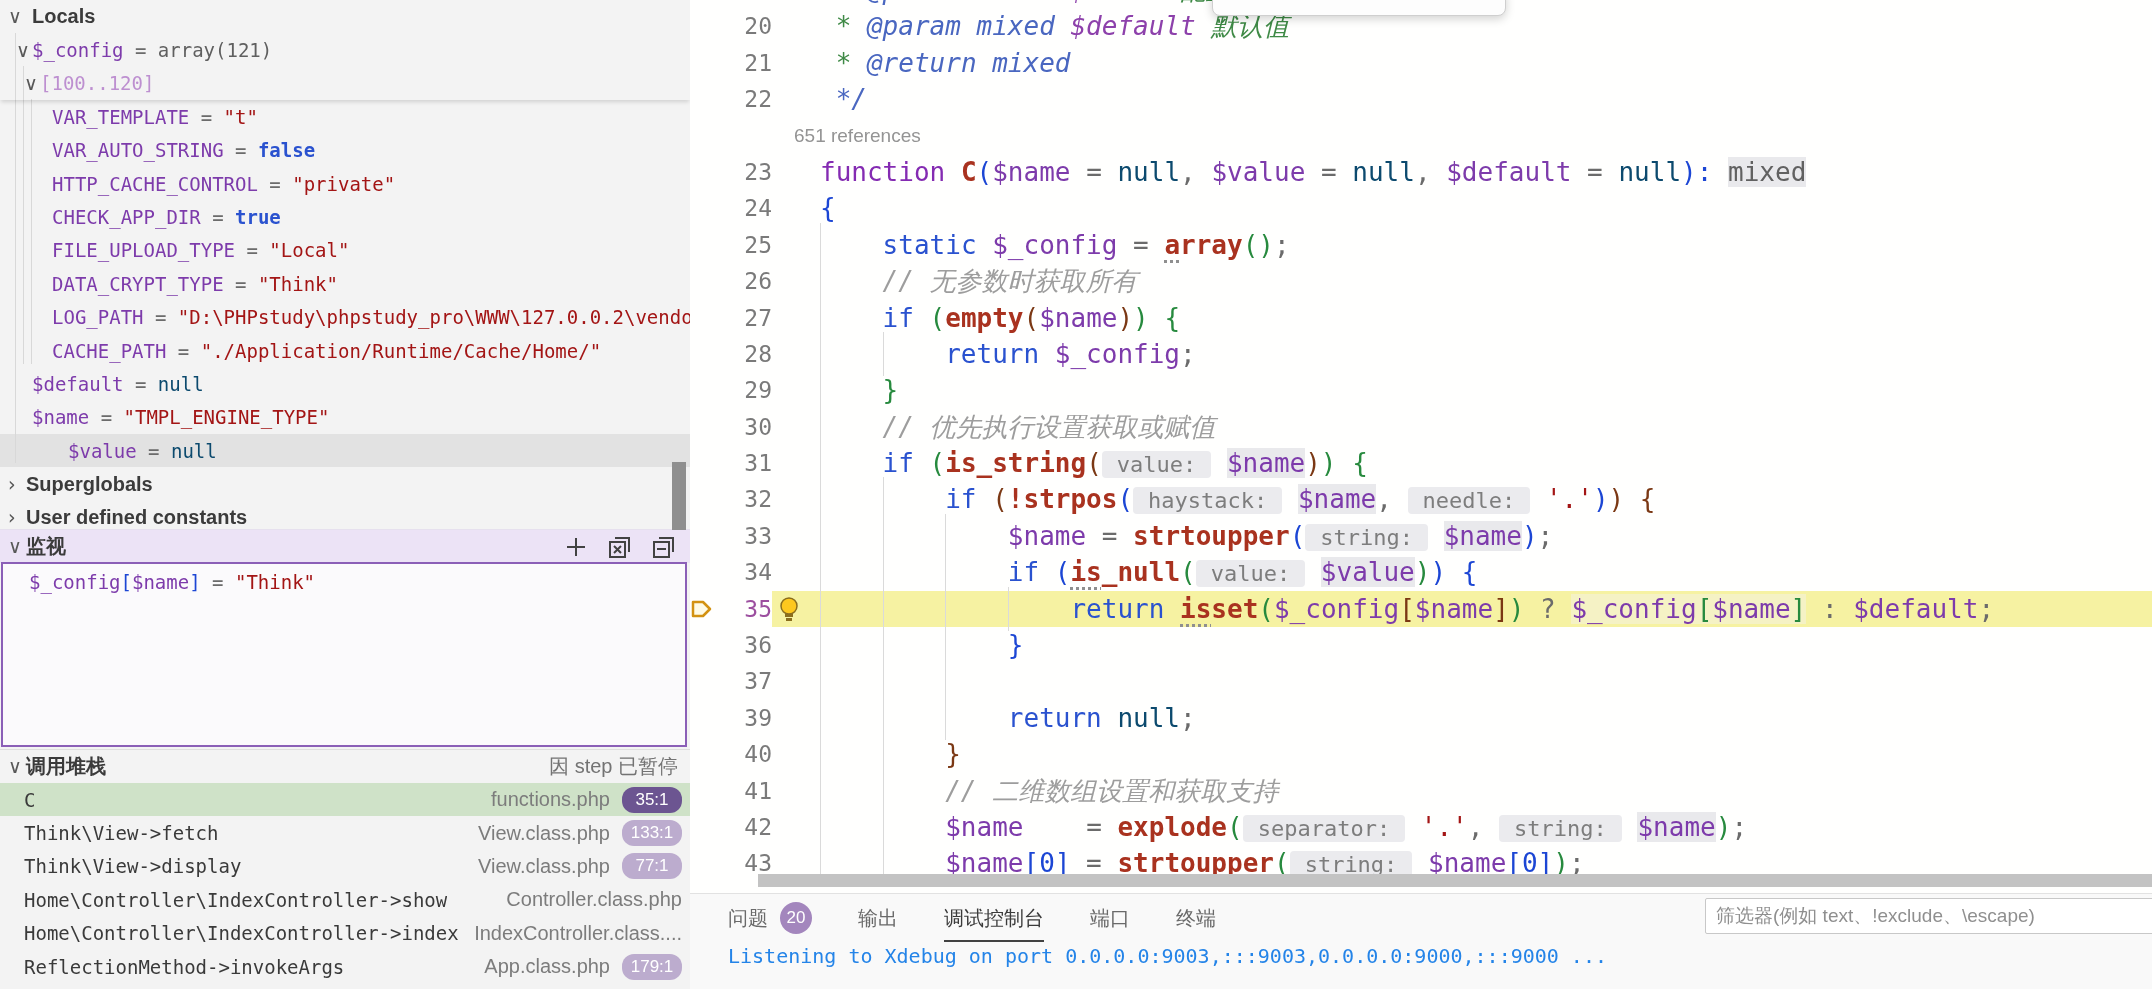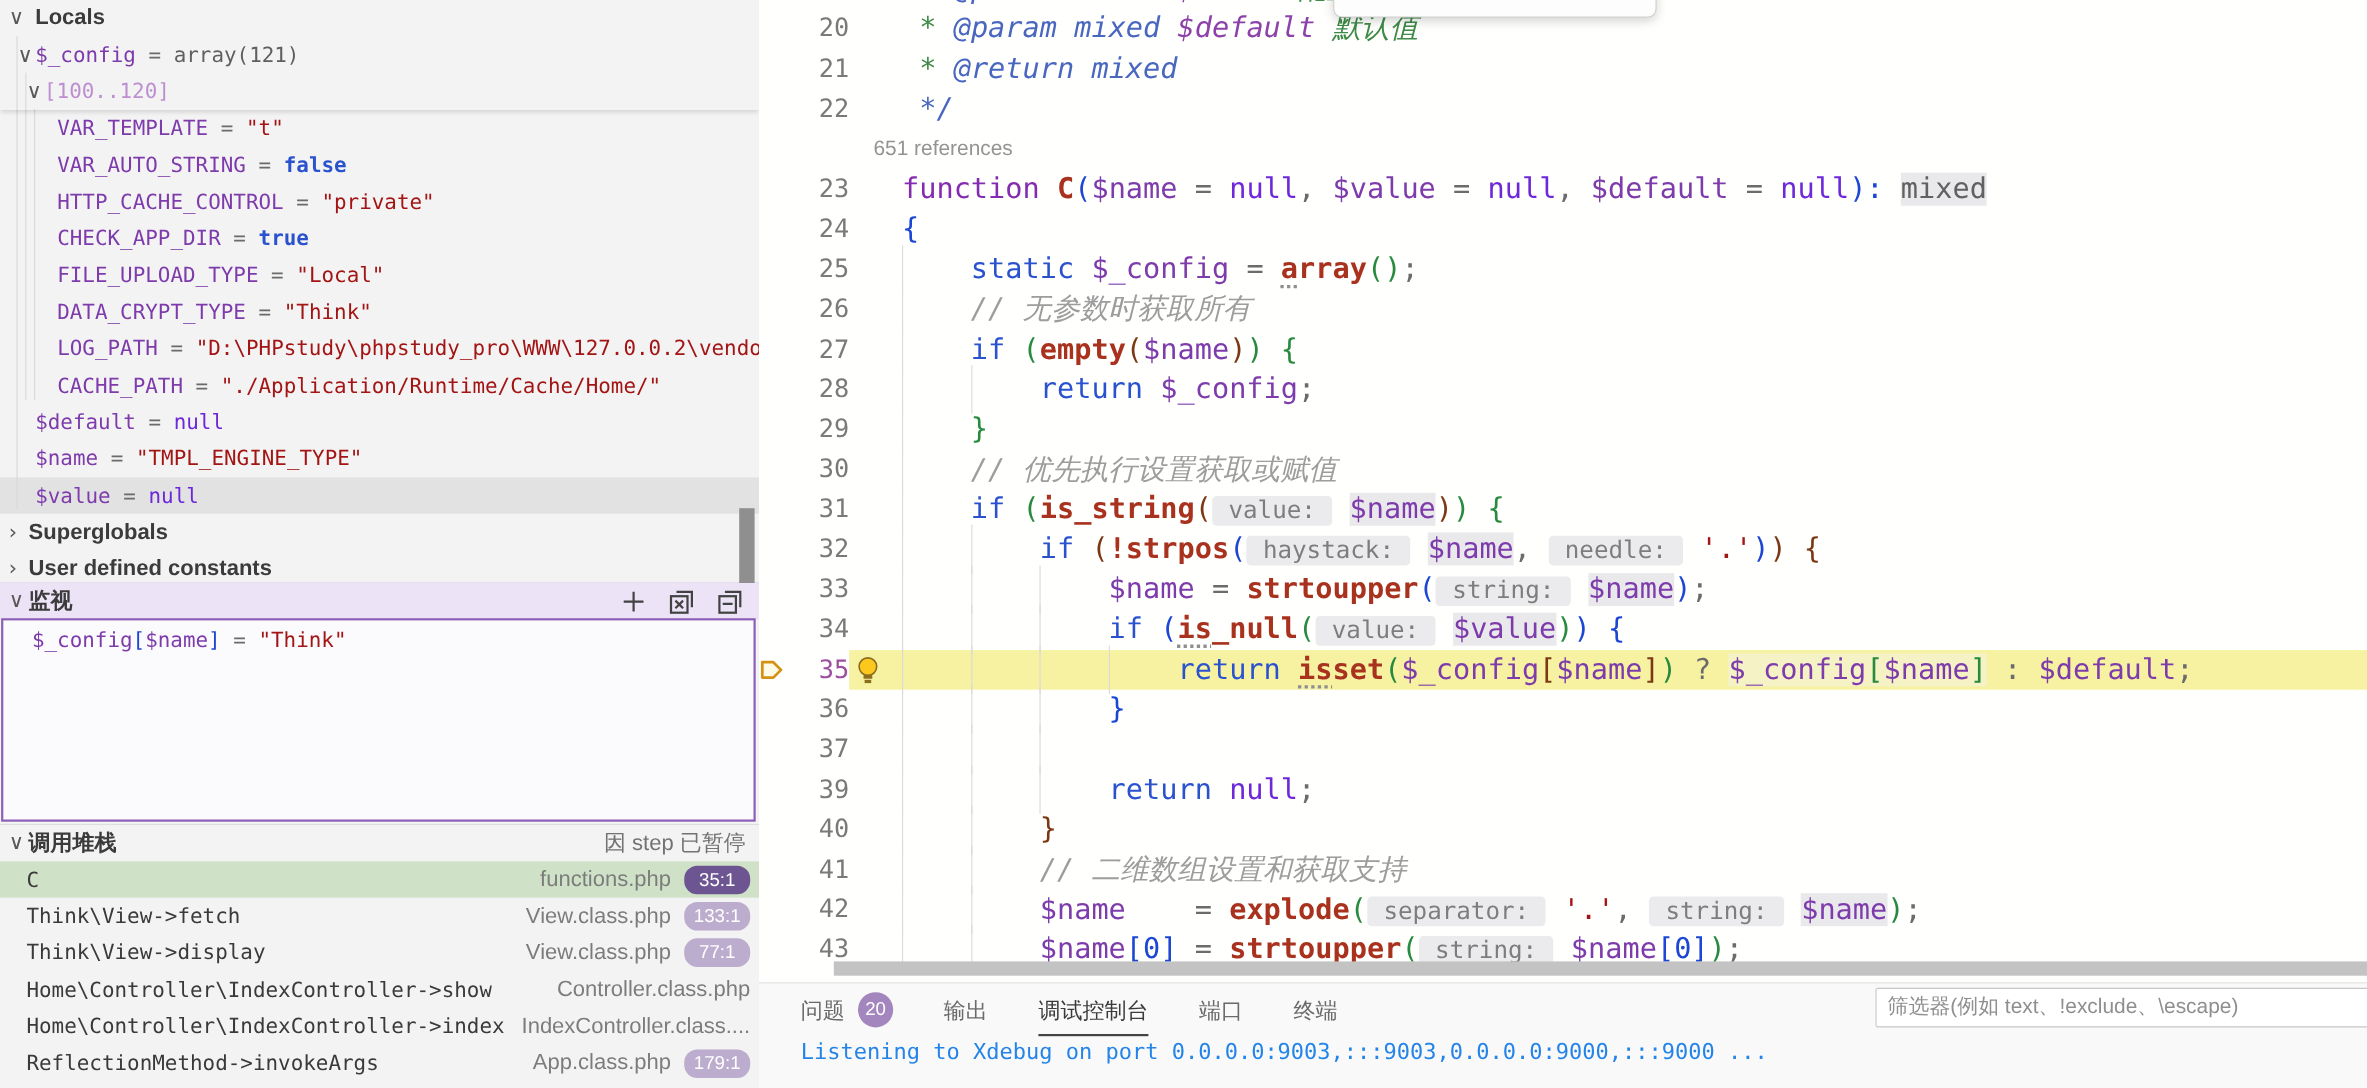--- a/index.html
+++ b/index.html
@@ -3,27 +3,27 @@
 <meta charset="utf-8">
 <style>
   html,body{margin:0;padding:0;width:2152px;height:989px;overflow:hidden;background:#fff;
     font-family:"Liberation Sans", sans-serif;}
   #app{position:relative;width:2152px;height:989px;background:#fffffe;}
 
   
   #sidebar{position:absolute;left:0;top:0;width:690px;height:989px;background:#f3f3f3;border-right:1px solid #e3e3e3;overflow:hidden;}
   .trow{position:relative;height:33.4px;display:flex;align-items:center;
     font-family:"DejaVu Sans Mono","Liberation Mono",monospace;font-size:19px;color:#3b3b3b;white-space:pre;}
-  .trow.sel{background:#e2e2e2;}
+  .trow.sel{background:#e2e2e2;padding-left:36px;}
   .trow .lbl{font-family:"Liberation Sans",sans-serif;font-weight:bold;font-size:20px;color:#3b3b3b;}
   .chev{position:absolute;color:#585858;font-size:19px;line-height:33px;font-family:"DejaVu Sans",sans-serif;}
   .sticky2{box-shadow:0 3px 4px -1px rgba(0,0,0,0.14);z-index:2;}
   .guide{position:absolute;width:1px;background:#d8d8d8;z-index:1;}
   .c-vn{color:#7d3bab;} .c-op{color:#6b6b6b;} .c-sv{color:#a31515;} .c-bo{color:#2a52cf;font-weight:bold;}
-  .c-nu{color:#6d28d9;} .c-gy{color:#5f5f5f;} .c-rng{color:#bd8fd0;} .c-br{color:#1c46d4;}
+  .c-nu{color:#0c4a6e;} .c-gy{color:#5f5f5f;} .c-rng{color:#bd8fd0;} .c-br{color:#1c46d4;}
   #locals-scrollbar{position:absolute;left:672px;top:462px;width:14px;height:68px;background:#8f8f8f;z-index:5;}
 
   #watch-header{position:absolute;left:0;top:529px;width:690px;height:33px;background:#ece3f6;
     border-top:1px solid #e6e0ee;display:flex;align-items:center;}
   #watch-title{font-weight:bold;font-size:20px;color:#3b3b3b;margin-left:26px;}
   #watch-header .chevpos{position:absolute;left:8px;}
   .wicons{position:absolute;right:14px;display:flex;gap:20px;align-items:center;}
   .wicon{width:24px;height:24px;display:inline-block;}
   #watch-body{position:absolute;left:1px;top:562px;width:686px;height:185px;background:#fbfafc;border:2px solid #8b5fb7;box-sizing:border-box;}
   #watch-rows .trow{height:36px;padding-left:26px;}

